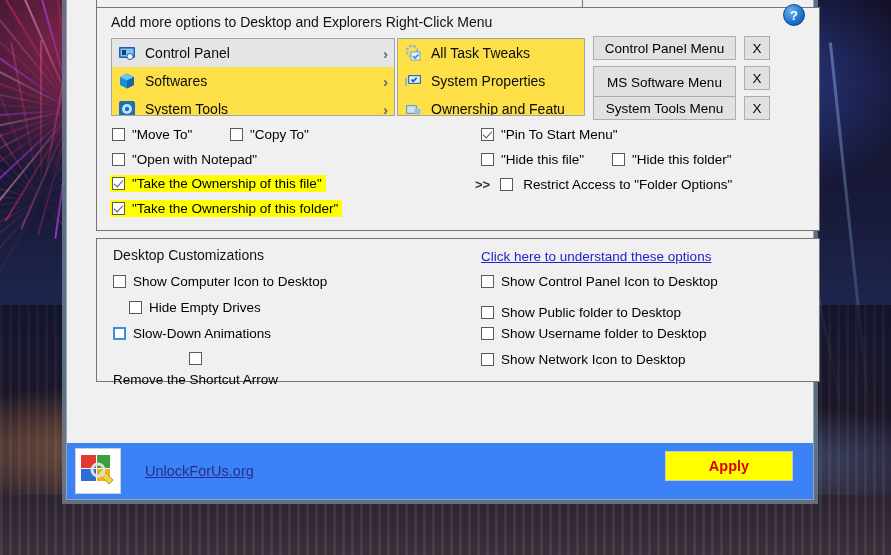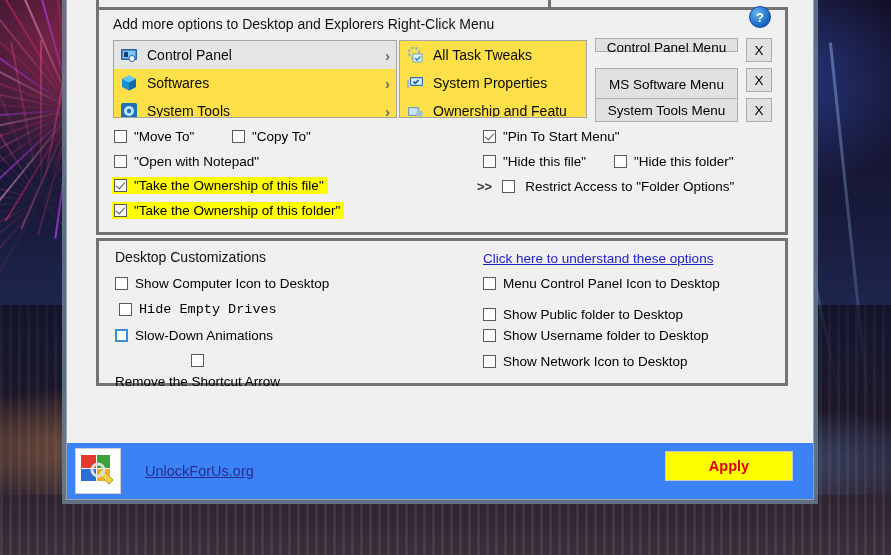--- a/index.html
+++ b/index.html
@@ -35,21 +35,21 @@
   
   #dialog{
     position:absolute;left:66px;top:-40px;width:746px;height:538px;
     background:#f0f0f0;border:1px solid #9aa4af;
     box-shadow:0 0 0 4px rgba(105,125,145,.85);
     display:flex;flex-direction:column;
   }
   #dialog-body{flex:1;padding:0 10px;position:relative;}
 
   
-  .groupbox{border:3px solid #737373;background:#f0f0f0;position:relative;}
+  .groupbox{border:1px solid #737373;background:#f0f0f0;position:relative;padding-left:36px;}
   .gb-title{position:absolute;background:#f0f0f0;padding:0 4px;font-size:13px;color:#111;}
 
   
   #owner-group{position:absolute;left:29px;top:-39px;width:449px;height:105px;}
   .field-label{position:absolute;font-size:14px;color:#000;}
   .tbox{position:absolute;background:#fff;border:1px solid #8d8d8d;
         font-size:14px;color:#000;padding:2px 5px;box-sizing:border-box;
         font-family:"Liberation Sans",sans-serif;outline:none;}
   .btn{background:#e1e1e1;border:1px solid #adadad;font-size:13.5px;color:#000;
        font-family:"Liberation Sans",sans-serif;cursor:default;box-sizing:border-box;}
@@ -260,21 +260,21 @@
             <svg width="18" height="18" viewBox="0 0 18 18">
                 <rect x="2" y="5" width="11" height="9" rx="1" fill="#6d9cc4"></rect>
                 <rect x="3.2" y="6.2" width="8.6" height="6.6" fill="#cfe3f2"></rect>
                 <circle cx="13.5" cy="11.5" r="3.2" fill="#9fc0da"></circle>
               </svg>
           </span>
           <span>Ownership and Featu</span>
         </div>
       </div>
 
-      <button class="btn" style="position:absolute;left:496px;top:28px;width:143px;height:14px;">Control Panel Menu</button>
+      <button class="btn" style="position:absolute;left:496px;top:28px;width:143px;height:24px;">Control Panel Menu</button>
       <button class="btn" style="position:absolute;left:647px;top:28px;width:26px;height:24px;">X</button>
       <button class="btn" style="position:absolute;left:496px;top:58px;width:143px;height:32px;">MS Software Menu</button>
       <button class="btn" style="position:absolute;left:647px;top:58px;width:26px;height:24px;">X</button>
       <button class="btn" style="position:absolute;left:496px;top:88px;width:143px;height:24px;">System Tools Menu</button>
       <button class="btn" style="position:absolute;left:647px;top:88px;width:26px;height:24px;">X</button>
 
       <div class="cbrow" style="left:15px;top:119px;">
         <span class="cb"></span>
         <span>"Move To"</span>
       </div>
@@ -315,36 +315,36 @@
     </div>
 
     <div class="groupbox" id="desk-group">
       <div class="gb-title" id="desk-title">Desktop Customizations</div>
       <a class="link" style="position:absolute;left:384px;top:10px;">Click here to understand these options</a>
 
       <div class="cbrow" style="left:16px;top:35px;">
         <span class="cb"></span>
         <span>Show Computer Icon to Desktop</span>
       </div>
-      <div class="cbrow" style="left:20px;top:61px;font-family:Liberation Mono, monospace;">
+      <div class="cbrow" style="left:32px;top:61px;">
         <span class="cb"></span>
         <span>Hide Empty Drives</span>
       </div>
       <div class="cbrow" style="left:16px;top:87px;">
         <span class="cb focus"></span>
         <span>Slow-Down Animations</span>
       </div>
       <div class="cbrow" style="left:16px;top:113px;flex-direction:column;">
         <span class="cb"></span>
         <span>Remove the Shortcut Arrow</span>
       </div>
 
       <div class="cbrow" style="left:384px;top:35px;">
         <span class="cb"></span>
-        <span>Menu Control Panel Icon to Desktop</span>
+        <span>Show Control Panel Icon to Desktop</span>
       </div>
       <div class="cbrow" style="left:384px;top:66px;">
         <span class="cb"></span>
         <span>Show Public folder to Desktop</span>
       </div>
       <div class="cbrow" style="left:384px;top:87px;">
         <span class="cb"></span>
         <span>Show Username folder to Desktop</span>
       </div>
       <div class="cbrow" style="left:384px;top:113px;">

